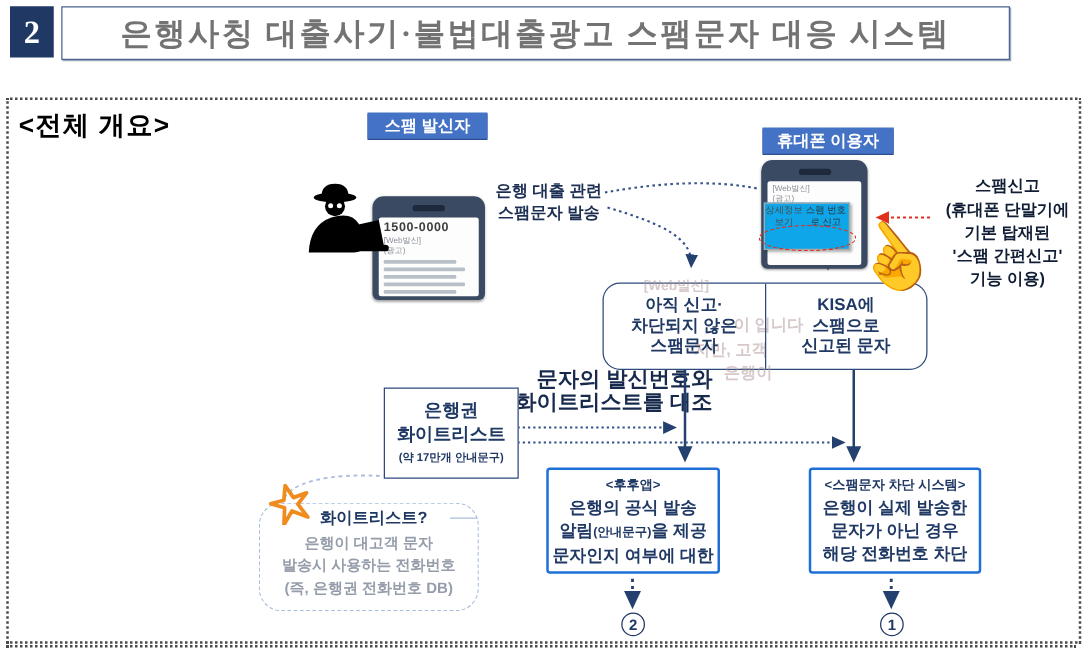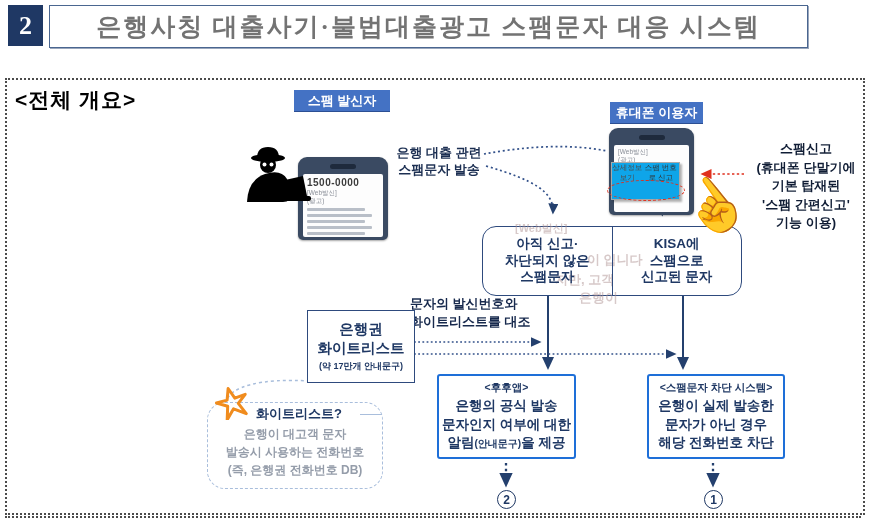--- a/index.html
+++ b/index.html
@@ -57,22 +57,22 @@
 
   
   .twin{left:475px;top:146px;width:258px;height:68px;border:1.6px solid #2e4a7d;border-radius:14px;
         background:#fff;display:flex;z-index:2;}
   .twin .cell{flex:1;display:flex;flex-direction:column;align-items:center;justify-content:center;
               font-size:13.5px;font-weight:700;color:#1f3864;line-height:16.5px;text-align:center;}
   .twin .cell.right{border-left:1.4px solid #2e4a7d;}
   .ghost{position:absolute;font-weight:700;color:rgba(176,148,148,.5);filter:blur(.4px);
          white-space:nowrap;z-index:1;}
 
-  .compare{left:403px;top:215px;width:160px;font-size:13px;font-weight:700;color:#17294d;
-           text-align:left;line-height:18px;background:transparent;}
+  .compare{left:403px;top:215px;width:160px;font-size:17px;font-weight:700;color:#17294d;
+           text-align:right;line-height:18px;background:transparent;}
 
   
   .wlist{left:300px;top:230px;width:106px;height:71px;border:1.6px solid #2e4a7d;background:#fff;
          display:flex;flex-direction:column;align-items:center;justify-content:center;z-index:2;}
   .wlist .big{font-size:14.5px;font-weight:700;color:#1f3864;line-height:19px;}
   .wlist .sub{font-size:9px;font-weight:700;color:#1f3864;margin-top:2px;}
 
   
   .result{border:2.6px solid #1e6fd8;background:#fff;border-radius:3px;z-index:2;
           display:flex;flex-direction:column;align-items:center;padding-top:5px;box-sizing:border-box;}
@@ -163,21 +163,21 @@
     <path d="M6 56 Q7 34 24 28 Q40 23 46 33 L50 46 Q51 56 42 56 Z" fill="#000"></path>
     <path d="M44 34 L62 30 L66 50 L46 54 Z" fill="#000"></path>
     <rect x="38" y="50" width="32" height="5" rx="2" fill="#000"></rect>
   </svg>
 
   <div class="abs note" style="left:378px;top:64px;width:108px;">
     <div>은행 대출 관련</div>
     <div>스팸문자 발송</div>
   </div>
 
-  <div class="abs actor-label" style="left:603px;top:22px;width:93px;height:21px;">휴대폰 이용자</div>
+  <div class="abs actor-label" style="left:603px;top:22px;width:105px;height:21px;">휴대폰 이용자</div>
 
   <div class="abs phone" style="left:602px;top:48px;width:85px;height:87px;z-index:3;">
     <div class="speaker"></div>
     <div class="screen">
       <div class="tiny-line">[Web발신]</div>
       <div class="tiny-line">(광고)</div>
       <div class="bar" style="width:60%;"></div>
       <div class="bar" style="width:55%;"></div>
       <div class="bar" style="width:50%;"></div>
       <div class="bar" style="width:45%;"></div>
@@ -226,22 +226,22 @@
   <div class="abs wlist">
     <div class="big">은행권</div>
     <div class="big">화이트리스트</div>
     <div class="sub">(약 17만개 안내문구)</div>
   </div>
 
   <div class="abs result res-left">
     <div class="hd">&lt;후후앱&gt;</div>
     <div class="bd">
       <div>은행의 공식 발송</div>
+      <div><span>알림</span><span class="small">(안내문구)</span><span>을 제공</span></div>
       <div>문자인지 여부에 대한</div>
-      <div><span>알림</span><span class="small">(안내문구)</span><span>을 제공</span></div>
     </div>
   </div>
 
   <div class="abs result res-right">
     <div class="hd">&lt;스팸문자 차단 시스템&gt;</div>
     <div class="bd">
       <div>은행이 실제 발송한</div>
       <div>문자가 아닌 경우</div>
       <div>해당 전화번호 차단</div>
     </div>

